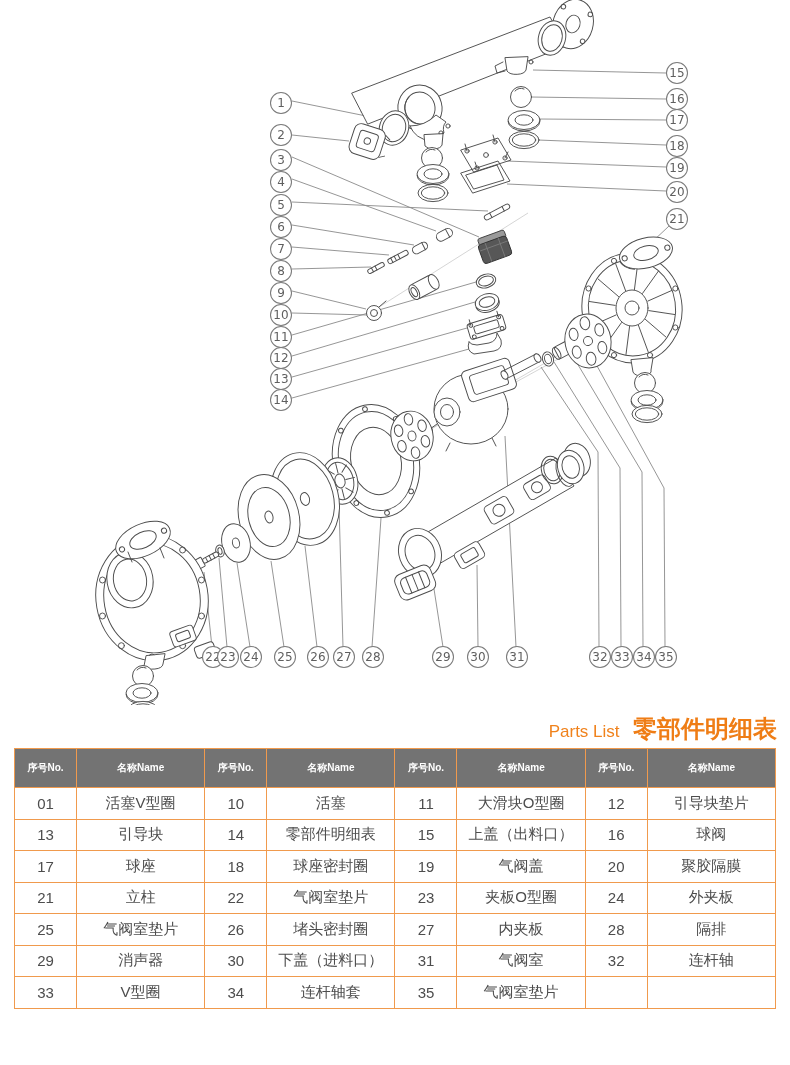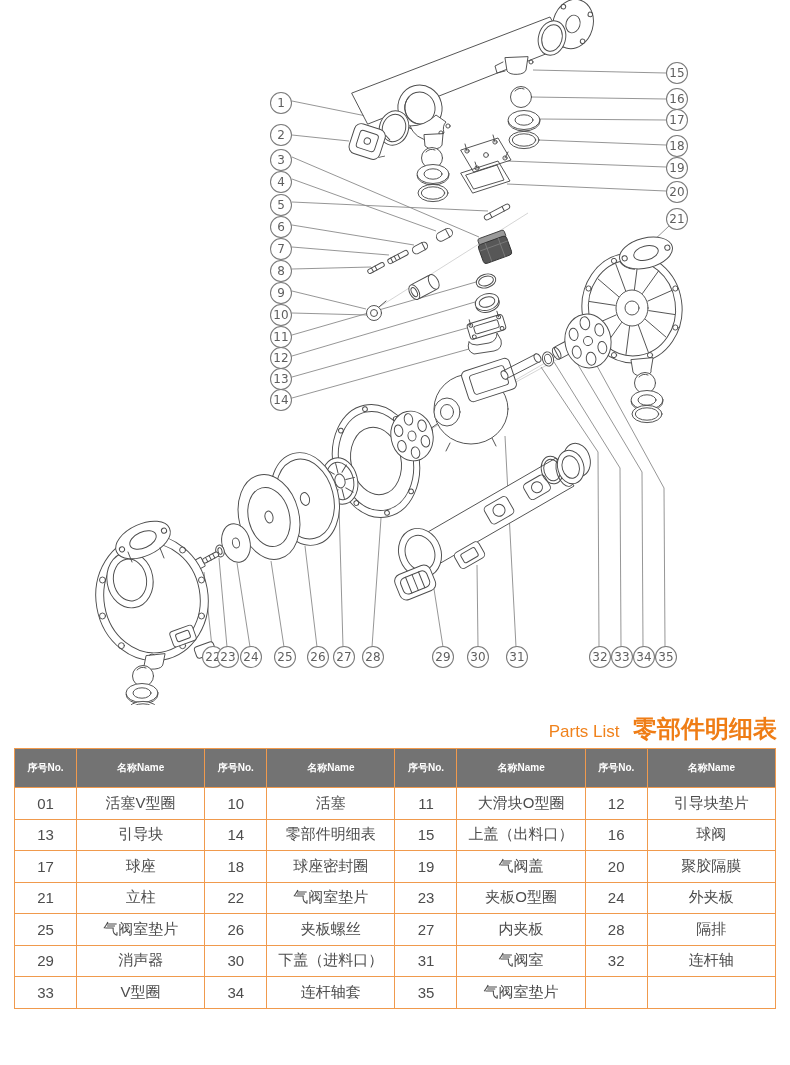--- a/index.html
+++ b/index.html
@@ -621,21 +621,21 @@
           <td>气阀室垫片</td>
           <td class="no-cell">23</td>
           <td>夹板O型圈</td>
           <td class="no-cell">24</td>
           <td>外夹板</td>
         </tr>
         <tr>
           <td class="no-cell">25</td>
           <td>气阀室垫片</td>
           <td class="no-cell">26</td>
-          <td>夹板螺丝</td>
+          <td>堵头密封圈</td>
           <td class="no-cell">27</td>
           <td>内夹板</td>
           <td class="no-cell">28</td>
           <td>隔排</td>
         </tr>
         <tr>
           <td class="no-cell">29</td>
           <td>消声器</td>
           <td class="no-cell">30</td>
           <td>下盖（进料口）</td>

